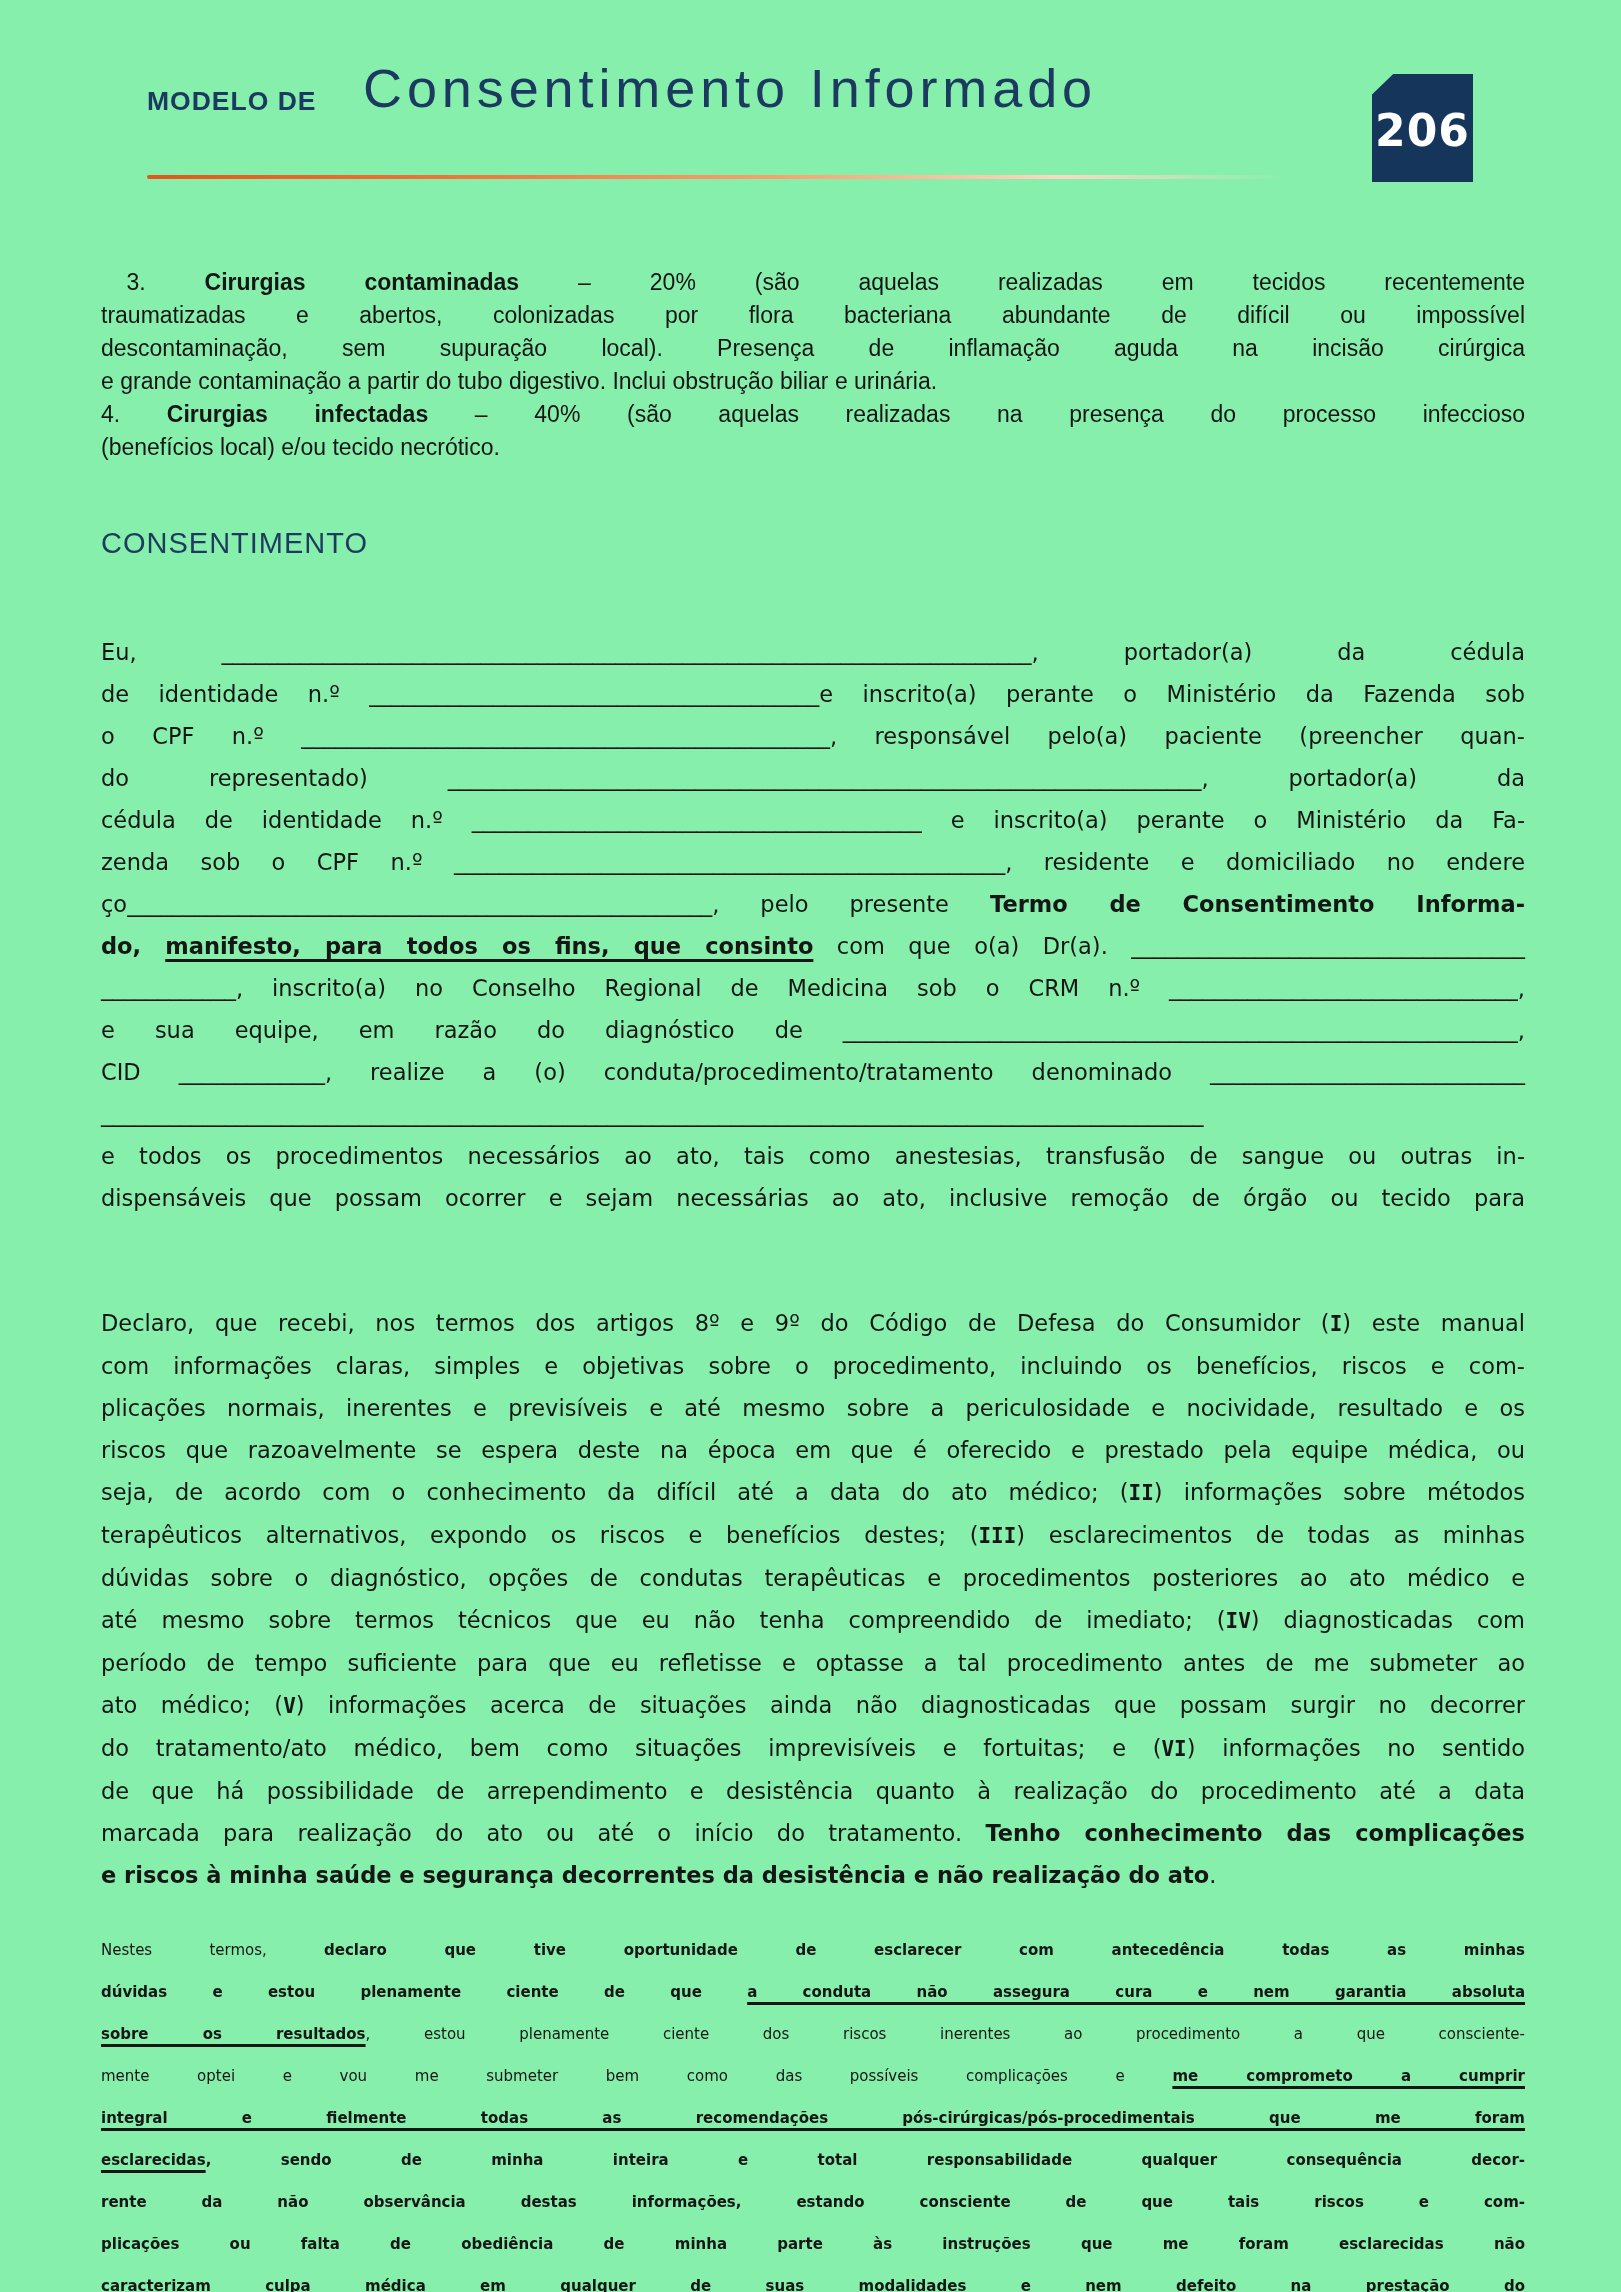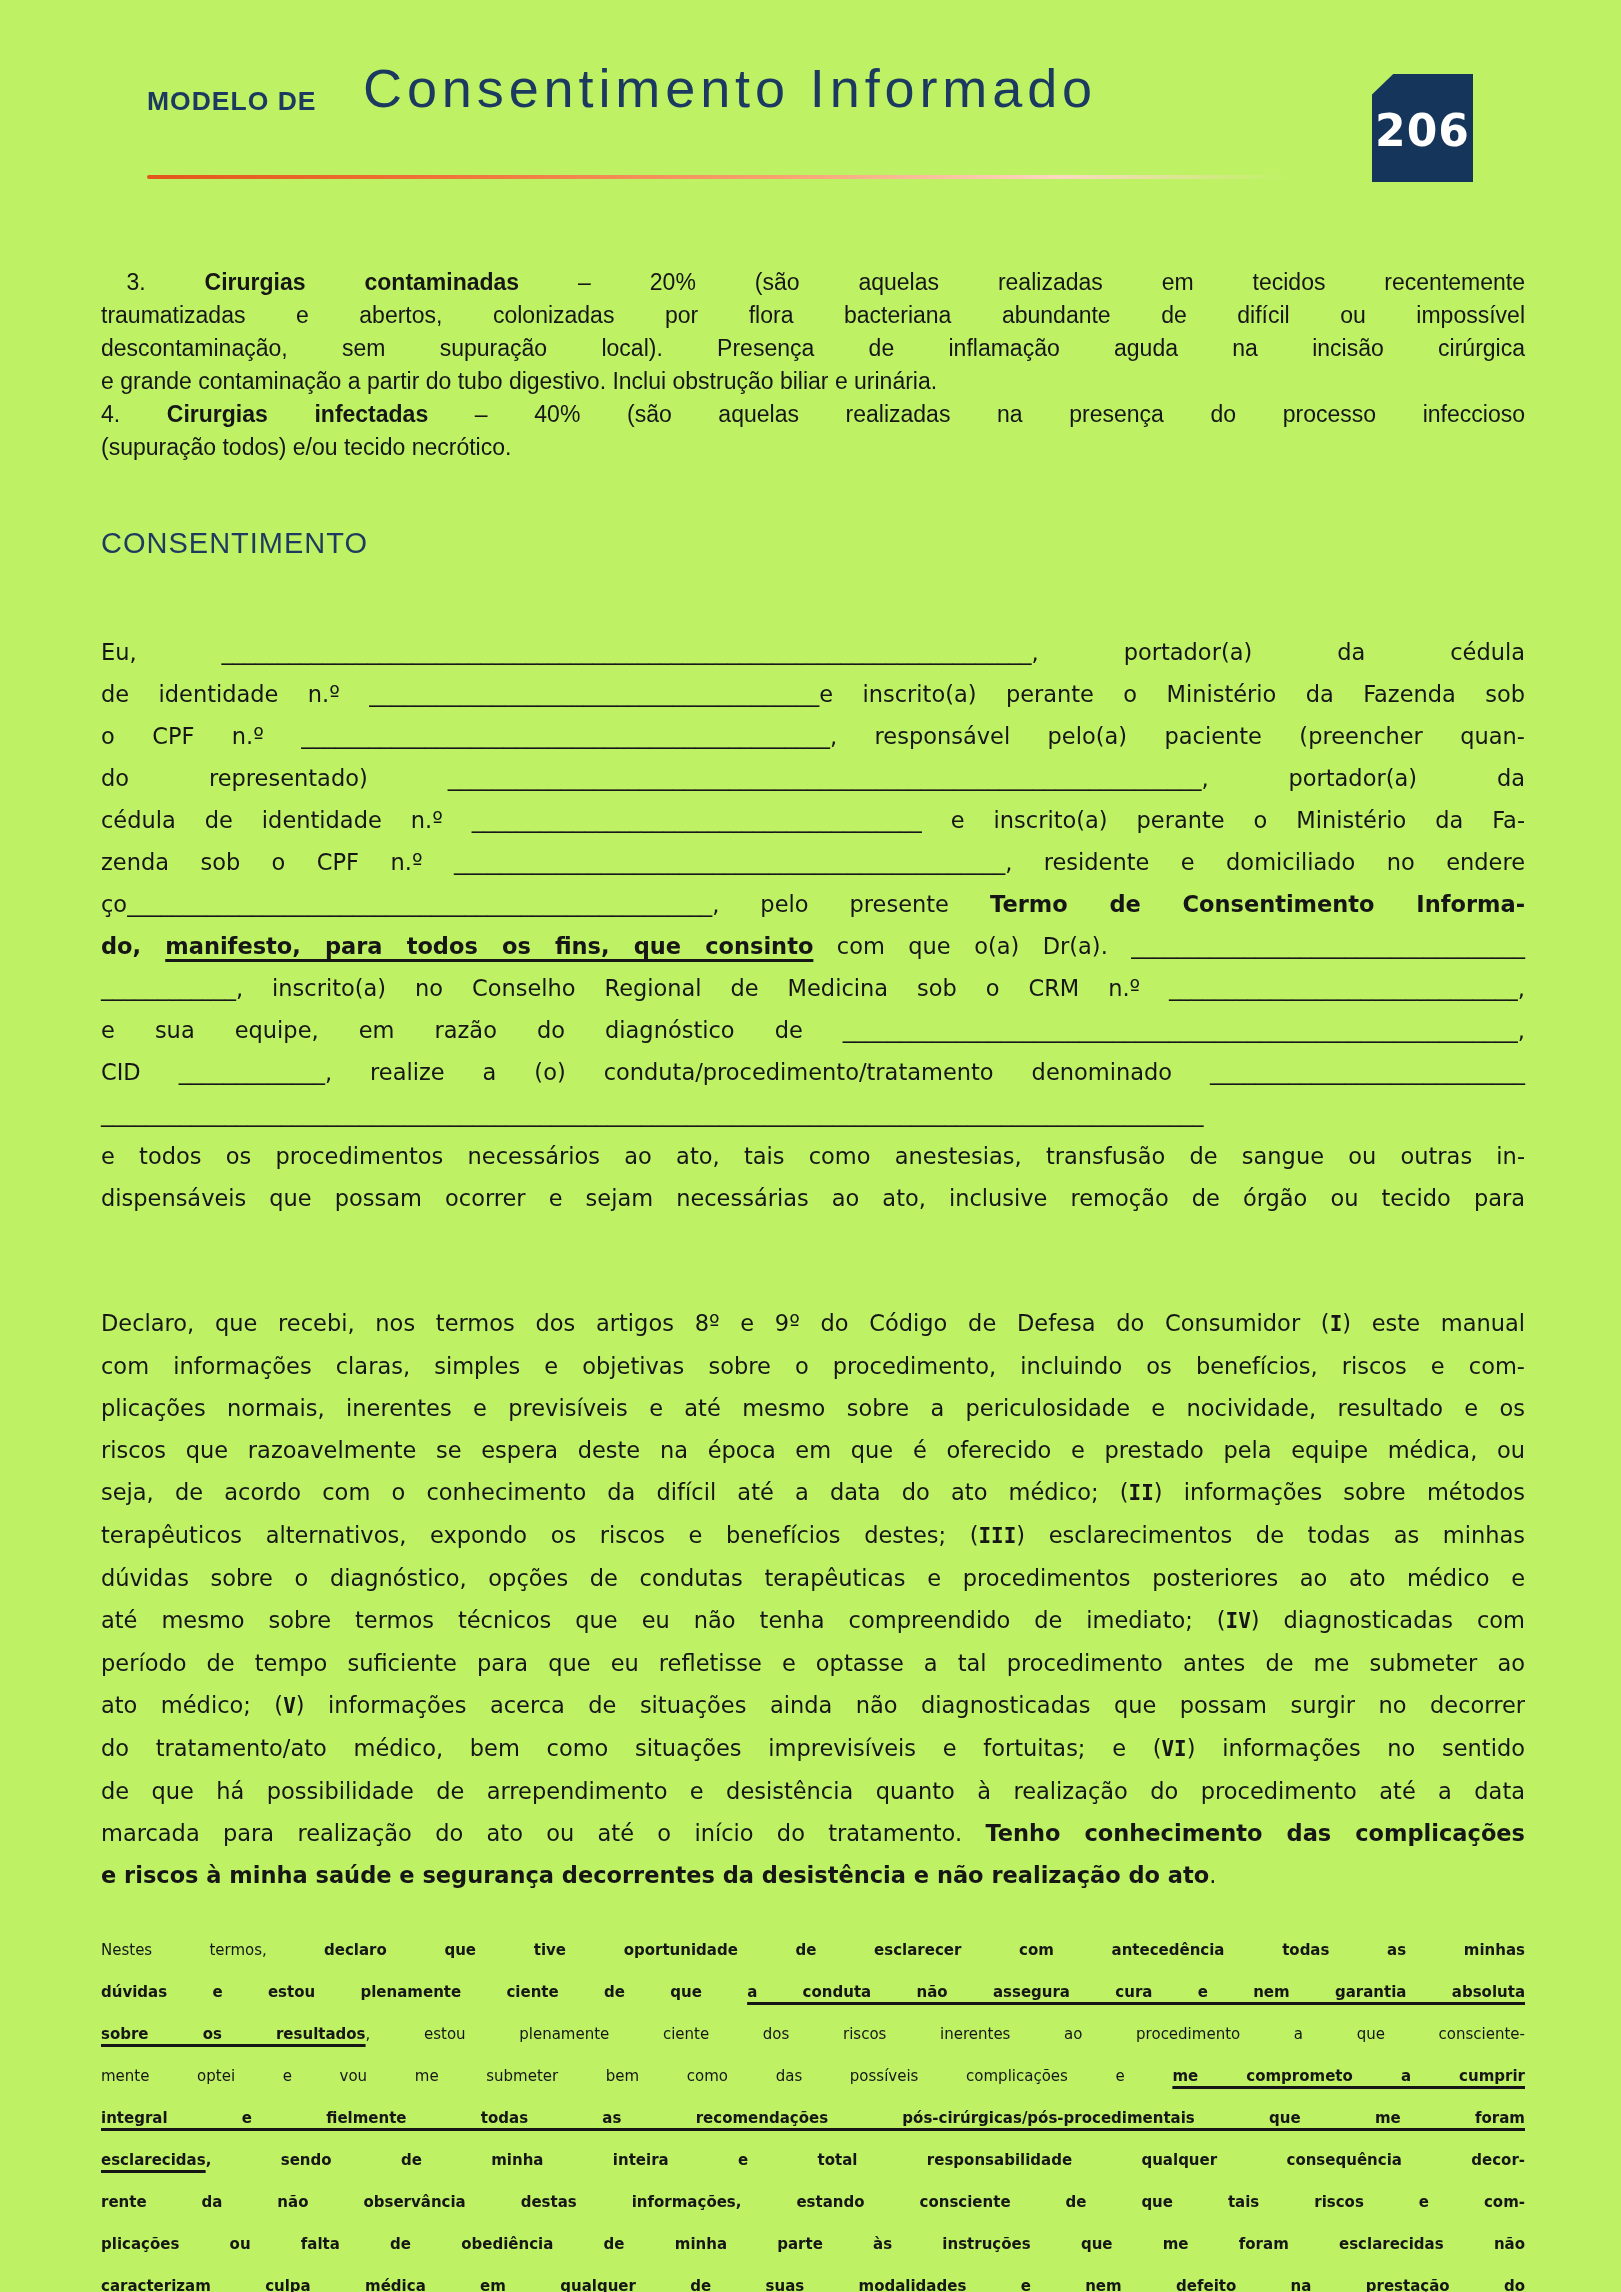--- a/index.html
+++ b/index.html
@@ -1,19 +1,19 @@
 <!DOCTYPE html>
 <html><head>
 <meta charset="utf-8">
 <style>
   html,body{margin:0;padding:0;background:#ffffff;}
   .page{
     position:relative;
     width:1621px;height:2293px;
-    background:#bef264;
+    background:#86efac;
     font-family:"DejaVu Sans",sans-serif;
     color:#161616;
     overflow:hidden;
   }
   
   .kicker{
     position:absolute;left:147px;top:86px;
     font-family:"Liberation Sans",sans-serif;
     font-weight:bold;font-size:26.5px;letter-spacing:1px;
     color:#1c3a60;
@@ -73,21 +73,21 @@
     <span>206</span>
   </div>
   <div class="head-rule"></div>
 
   <div class="block intro">
       <div class="tline tjust tindent"><span class="r-n">3. </span><span class="r-b">Cirurgias contaminadas</span><span class="r-n"> – 20% (são aquelas realizadas em tecidos recentemente</span></div>
       <div class="tline tjust"><span class="r-n">traumatizadas e abertos, colonizadas por flora bacteriana abundante de difícil ou impossível</span></div>
       <div class="tline tjust"><span class="r-n">descontaminação, sem supuração local). Presença de inflamação aguda na incisão cirúrgica</span></div>
       <div class="tline tleft"><span class="r-n">e grande contaminação a partir do tubo digestivo. Inclui obstrução biliar e urinária.</span></div>
       <div class="tline tjust"><span class="r-n">4. </span><span class="r-b">Cirurgias infectadas</span><span class="r-n"> – 40% (são aquelas realizadas na presença do processo infeccioso</span></div>
-      <div class="tline tleft"><span class="r-n">(supuração todos) e/ou tecido necrótico.</span></div>
+      <div class="tline tleft"><span class="r-n">(benefícios local) e/ou tecido necrótico.</span></div>
     </div>
 
   <div class="section-heading">CONSENTIMENTO</div>
 
   <div class="block consent">
       <div class="tline tjust"><span class="r-n">Eu, </span><span class="r-n">________________________________________________________________________</span><span class="r-n">, portador(a) da cédula</span></div>
       <div class="tline tjust"><span class="r-n">de identidade n.º </span><span class="r-n">________________________________________</span><span class="r-n">e inscrito(a) perante o Ministério da Fazenda sob</span></div>
       <div class="tline tjust"><span class="r-n">o CPF n.º </span><span class="r-n">_______________________________________________</span><span class="r-n">, responsável pelo(a) paciente (preencher quan-</span></div>
       <div class="tline tjust"><span class="r-n">do representado) </span><span class="r-n">___________________________________________________________________</span><span class="r-n">, portador(a) da</span></div>
       <div class="tline tjust"><span class="r-n">cédula de identidade n.º </span><span class="r-n">________________________________________</span><span class="r-n"> e inscrito(a) perante o Ministério da Fa-</span></div>

